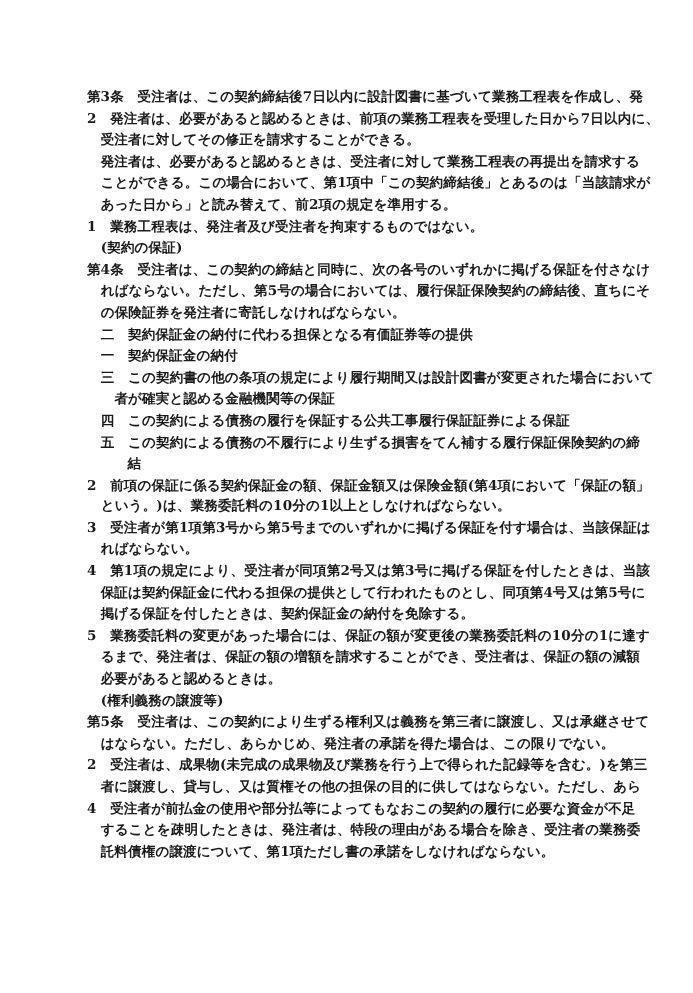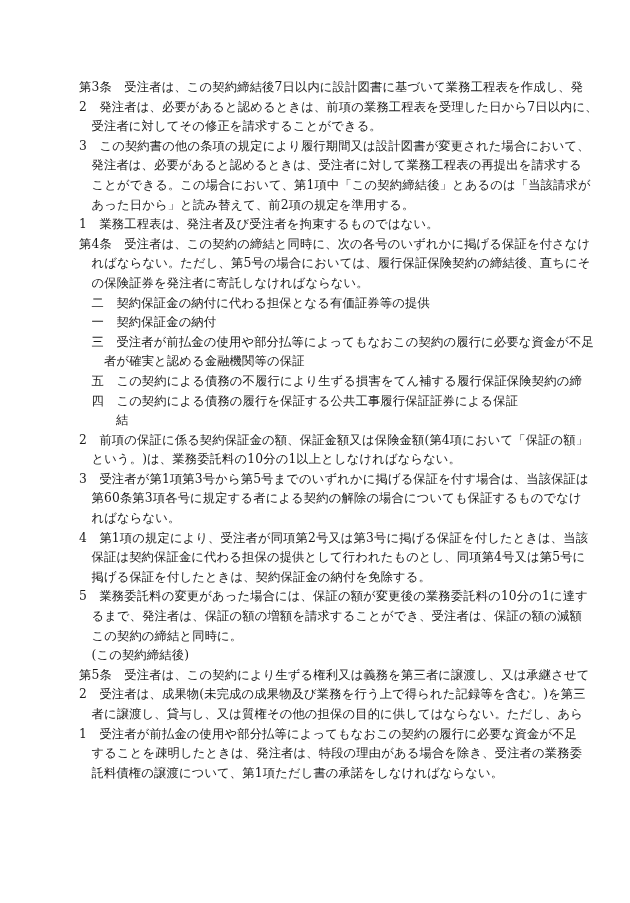--- a/index.html
+++ b/index.html
@@ -7,59 +7,60 @@
     .page {
       position: absolute;
       left: 79px;
       top: 78px;
       width: 474px;
       font-family: "DejaVu Serif", "Liberation Serif", serif;
       font-size: 12.3px;
       line-height: 19.6px;
       color: #1a1a1a;
       letter-spacing: 0.15px;
+      font-weight: bold;
     }
     .line { white-space: nowrap; height: 19.6px; }
     .ind1 { padding-left: 12.5px; }
     .ind2 { padding-left: 25px; }
     .ind3 { padding-left: 37px; }
   </style>
 </head>
 <body>
 
 <div class="page">
   <div class="line">第3条　受注者は、この契約締結後7日以内に設計図書に基づいて業務工程表を作成し、発</div>
   <div class="line">2　発注者は、必要があると認めるときは、前項の業務工程表を受理した日から7日以内に、</div>
   <div class="line ind1">受注者に対してその修正を請求することができる。</div>
-  <div class="line">3　この契約書の他の条項の規定により履行期間又は設計図書が変更された場合において、</div>
   <div class="line ind1">発注者は、必要があると認めるときは、受注者に対して業務工程表の再提出を請求する</div>
   <div class="line ind1">ことができる。この場合において、第1項中「この契約締結後」とあるのは「当該請求が</div>
   <div class="line ind1">あった日から」と読み替えて、前2項の規定を準用する。</div>
   <div class="line">1　業務工程表は、発注者及び受注者を拘束するものではない。</div>
+  <div class="line ind1">(契約の保証)</div>
   <div class="line">第4条　受注者は、この契約の締結と同時に、次の各号のいずれかに掲げる保証を付さなけ</div>
   <div class="line ind1">ればならない。ただし、第5号の場合においては、履行保証保険契約の締結後、直ちにそ</div>
   <div class="line ind1">の保険証券を発注者に寄託しなければならない。</div>
   <div class="line ind1">二　契約保証金の納付に代わる担保となる有価証券等の提供</div>
   <div class="line ind1">一　契約保証金の納付</div>
-  <div class="line ind1">三　受注者が前払金の使用や部分払等によってもなおこの契約の履行に必要な資金が不足</div>
+  <div class="line ind1">三　この契約書の他の条項の規定により履行期間又は設計図書が変更された場合において</div>
   <div class="line ind2">者が確実と認める金融機関等の保証</div>
+  <div class="line ind1">四　この契約による債務の履行を保証する公共工事履行保証証券による保証</div>
   <div class="line ind1">五　この契約による債務の不履行により生ずる損害をてん補する履行保証保険契約の締</div>
-  <div class="line ind1">四　この契約による債務の履行を保証する公共工事履行保証証券による保証</div>
   <div class="line ind3">結</div>
   <div class="line">2　前項の保証に係る契約保証金の額、保証金額又は保険金額(第4項において「保証の額」</div>
   <div class="line ind1">という。)は、業務委託料の10分の1以上としなければならない。</div>
   <div class="line">3　受注者が第1項第3号から第5号までのいずれかに掲げる保証を付す場合は、当該保証は</div>
-  <div class="line ind1">第60条第3項各号に規定する者による契約の解除の場合についても保証するものでなけ</div>
   <div class="line ind1">ればならない。</div>
   <div class="line">4　第1項の規定により、受注者が同項第2号又は第3号に掲げる保証を付したときは、当該</div>
   <div class="line ind1">保証は契約保証金に代わる担保の提供として行われたものとし、同項第4号又は第5号に</div>
   <div class="line ind1">掲げる保証を付したときは、契約保証金の納付を免除する。</div>
   <div class="line">5　業務委託料の変更があった場合には、保証の額が変更後の業務委託料の10分の1に達す</div>
   <div class="line ind1">るまで、発注者は、保証の額の増額を請求することができ、受注者は、保証の額の減額</div>
-  <div class="line ind1">この契約の締結と同時に。</div>
-  <div class="line ind1">(この契約締結後)</div>
+  <div class="line ind1">必要があると認めるときは。</div>
+  <div class="line ind1">(権利義務の譲渡等)</div>
   <div class="line">第5条　受注者は、この契約により生ずる権利又は義務を第三者に譲渡し、又は承継させて</div>
+  <div class="line ind1">はならない。ただし、あらかじめ、発注者の承諾を得た場合は、この限りでない。</div>
   <div class="line">2　受注者は、成果物(未完成の成果物及び業務を行う上で得られた記録等を含む。)を第三</div>
   <div class="line ind1">者に譲渡し、貸与し、又は質権その他の担保の目的に供してはならない。ただし、あら</div>
-  <div class="line">1　受注者が前払金の使用や部分払等によってもなおこの契約の履行に必要な資金が不足</div>
+  <div class="line">4　受注者が前払金の使用や部分払等によってもなおこの契約の履行に必要な資金が不足</div>
   <div class="line ind1">することを疎明したときは、発注者は、特段の理由がある場合を除き、受注者の業務委</div>
   <div class="line ind1">託料債権の譲渡について、第1項ただし書の承諾をしなければならない。</div>
 </div>
 
 </body></html>

